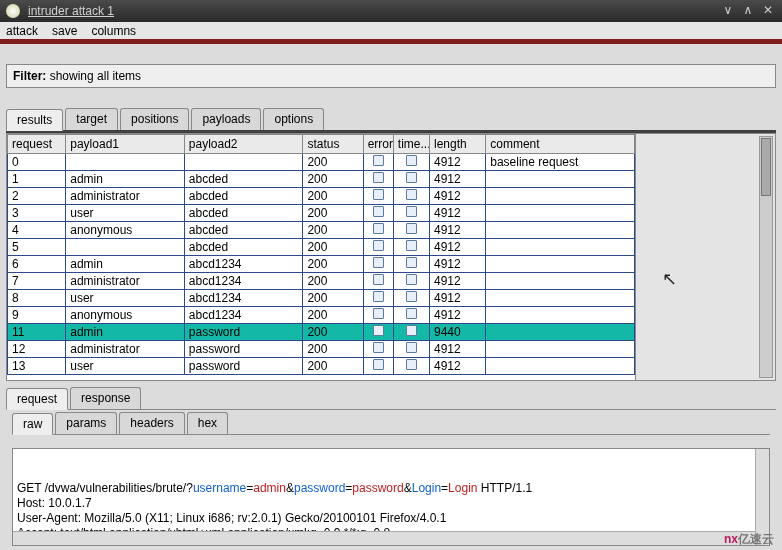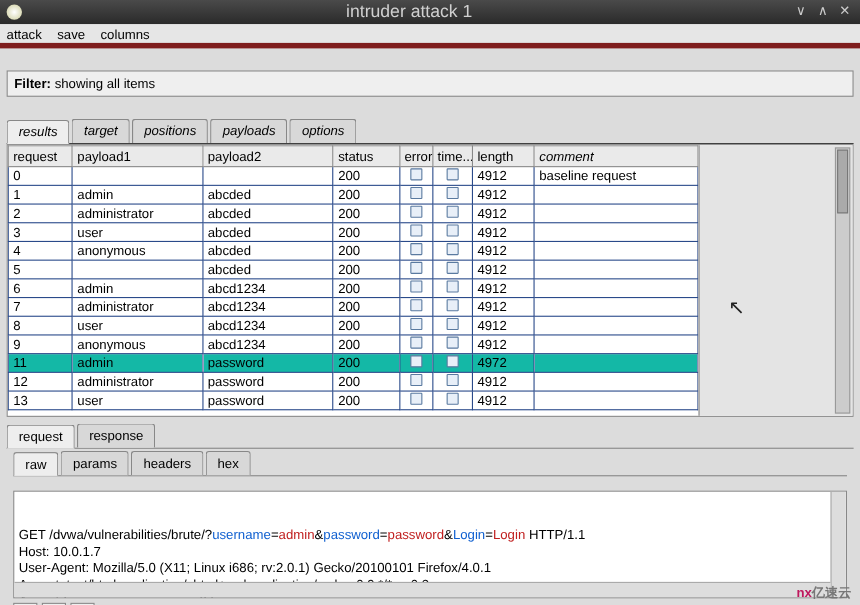--- a/index.html
+++ b/index.html
@@ -1,25 +1,25 @@
 <!DOCTYPE html>
 <html><head>
 <meta charset="utf-8">
 <style>
 * { margin:0; padding:0; box-sizing:border-box; font-family:Arial,sans-serif; font-size:12px; }
 body { background:#dcdcdc; width:782px; height:550px; overflow:hidden; position:relative; }
 .titlebar { background:linear-gradient(#4a4a4a,#2a2a2a); color:#d0d0d0; height:22px; display:flex; align-items:center; padding:0 6px; }
 .titlebar .ticon { width:14px; height:14px; border-radius:50%; background:radial-gradient(#fff,#cc9); margin-right:8px; }
-.titlebar .title { flex:1; text-align:center; font-size:16px; }
+.titlebar .title { flex:1; text-align:left; font-size:12px;text-decoration:underline; }
 .titlebar .wbtn { width:16px; height:16px; margin-left:4px; color:#ccc; text-align:center; line-height:14px; cursor:pointer; }
 .menubar { background:#e6e6e6; height:22px; display:flex; align-items:center; padding:0 6px; border-bottom:5px solid #7f1d1d; }
 .menubar span { margin-right:14px; cursor:pointer; }
 .filterbar { margin:20px 6px; border:1px solid #888; background:#efefef; padding:4px 6px; }
 .filterbar b { font-weight:bold; }
-.tabs { display:flex; border-bottom:1px solid #404040; margin:0 6px;font-style:italic; }
+.tabs { display:flex; border-bottom:3px solid #404040; margin:0 6px; }
 .tab { padding:3px 10px; border:1px solid #888; border-bottom:none; background:#d8d8d8; margin-right:2px; border-radius:3px 3px 0 0; cursor:pointer; }
 .tab.active { background:#eee; position:relative; top:1px; border-bottom:1px solid #eee; }
 .gridwrap { margin:0 6px; border:1px solid #888; background:#fff; display:flex; height:248px; }
 .gridscroll { overflow:hidden; flex:1; }
 .grid { width:100%; border-collapse:collapse; table-layout:fixed; }
 .grid th { background:#eaeaea; border:1px solid #888; font-weight:normal; padding:2px 4px; text-align:left; white-space:nowrap; overflow:hidden; }
 .grid td { border:1px solid #2a4a8a; padding:1px 4px; background:#fff; white-space:nowrap; overflow:hidden; height:16px; }
 .grid tr.sel td { background:#14b8a6; }
 .grid td.cbx { text-align:center; }
 .cbx span { display:inline-block; width:11px; height:11px; border:1px solid #5a7aa0; background:#e8eff8; border-radius:1px; }
@@ -74,21 +74,21 @@
     <table class="grid" id="grid">
       <thead>
           <tr id="gridhead">
             <th style="width: 58px;">request</th>
             <th style="width: 118px;">payload1</th>
             <th style="width: 118px;">payload2</th>
             <th style="width: 60px;">status</th>
             <th style="width: 30px;">error</th>
             <th style="width: 36px; text-align: right;">time...</th>
             <th style="width: 56px;">length</th>
-            <th style="width: 148px; font-style: italic;">comment</th>
+            <th style="width: 148px;">comment</th>
           </tr>
         </thead>
       <tbody id="gridbody">
           <tr>
             <td>0</td>
             <td></td>
             <td></td>
             <td>200</td>
             <td class="cbx"><span></span></td>
             <td class="cbx"><span></span></td>
@@ -185,21 +185,21 @@
             <td>4912</td>
             <td></td>
           </tr>
           <tr class="sel">
             <td>11</td>
             <td>admin</td>
             <td>password</td>
             <td>200</td>
             <td class="cbx"><span></span></td>
             <td class="cbx"><span></span></td>
-            <td>4972</td>
+            <td>9440</td>
             <td></td>
           </tr>
           <tr>
             <td>12</td>
             <td>administrator</td>
             <td>password</td>
             <td>200</td>
             <td class="cbx"><span></span></td>
             <td class="cbx"><span></span></td>
             <td>4912</td>

